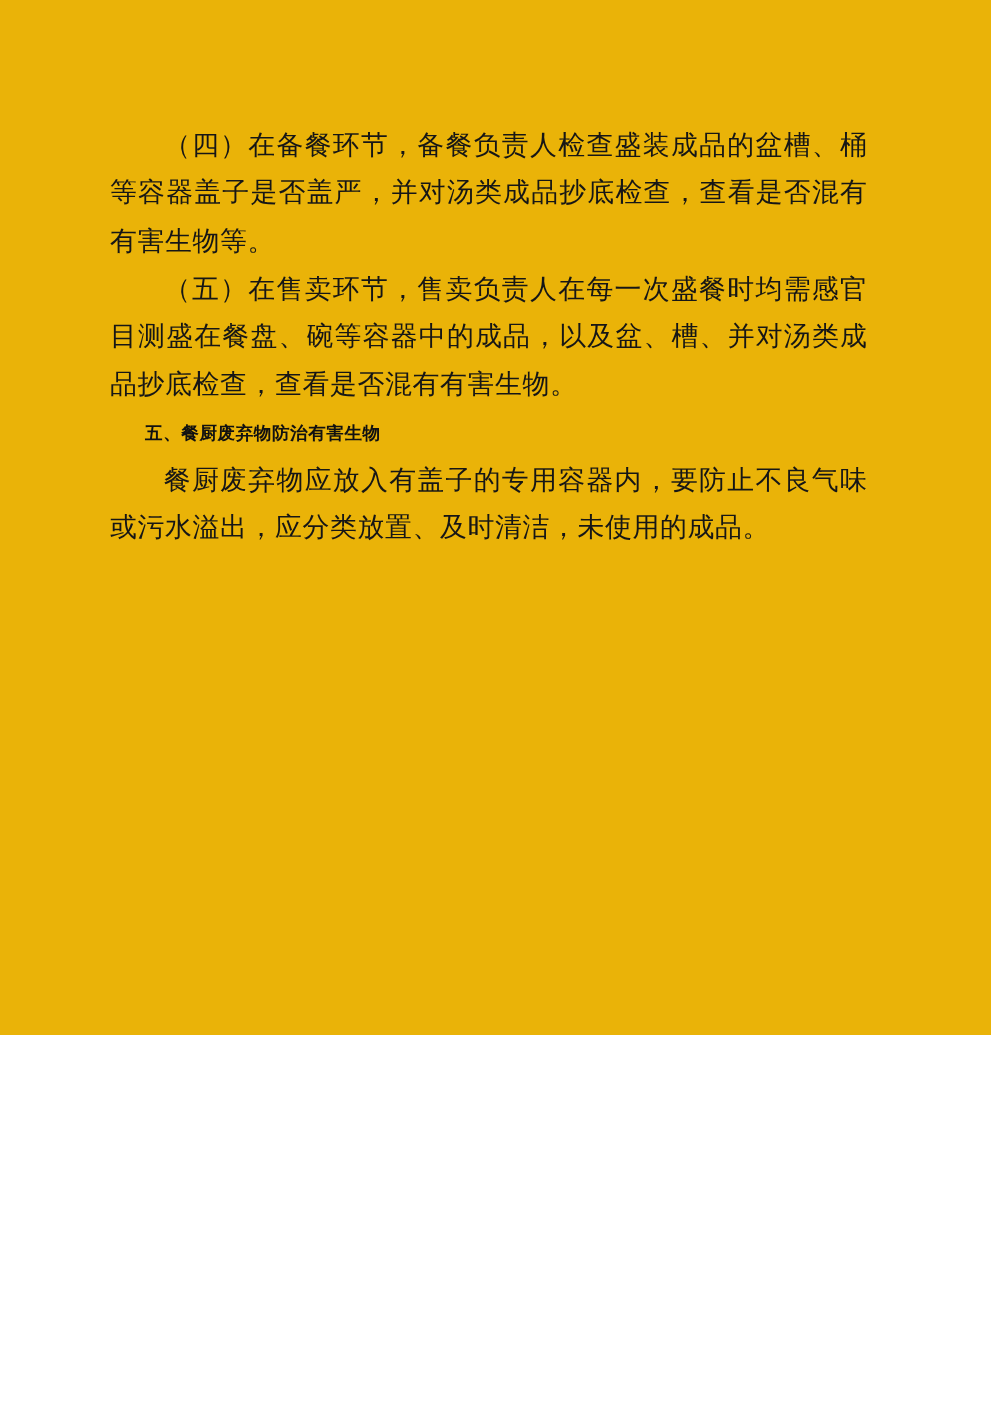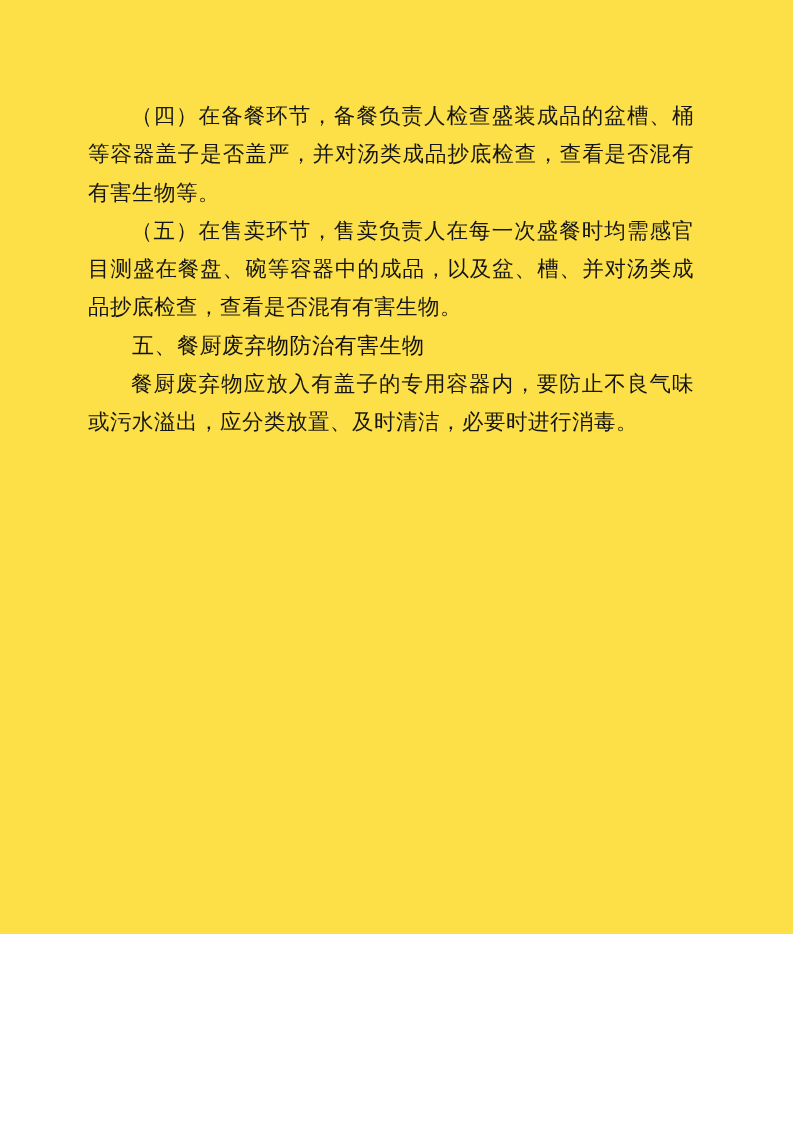--- a/index.html
+++ b/index.html
@@ -3,22 +3,22 @@
 <meta charset="utf-8">
 <style>
   html, body {
     margin: 0;
     padding: 0;
     background: #ffffff;
   }
   .page {
     position: relative;
     width: 793px;
-    height: 934px;
-    background: #fde047;
+    height: 828px;
+    background: #eab308;
     overflow: hidden;
     font-family: "Liberation Serif", serif;
     color: #161616;
   }
   .content {
     position: absolute;
     left: 88px;
     top: 97px;
     width: 606px;
     font-size: 21.5px;
@@ -28,22 +28,22 @@
     letter-spacing: 0.5px;
   }
   .content p {
     margin: 0;
     text-indent: 2em;
   }
   .section-heading {
     margin: 0;
     text-indent: 2em;
     font-family: "Liberation Sans", sans-serif;
-    font-weight: normal;
-    font-size: 22px;
+    font-weight: bold;
+    font-size: 14px;
     line-height: 38.3px;
     color: #111111;
   }
   .page-footer {
     position: absolute;
     left: 110px;
     top: 1036px;
     font-size: 12px;
     line-height: 24px;
     font-family: "Liberation Serif", serif;
@@ -52,16 +52,16 @@
   }
 </style>
 </head>
 <body>
 
 <div class="page">
   <div class="content">
     <p>（四）在备餐环节，备餐负责人检查盛装成品的盆槽、桶等容器盖子是否盖严，并对汤类成品抄底检查，查看是否混有有害生物等。</p>
     <p>（五）在售卖环节，售卖负责人在每一次盛餐时均需感官目测盛在餐盘、碗等容器中的成品，以及盆、槽、并对汤类成品抄底检查，查看是否混有有害生物。</p>
     <h2 class="section-heading">五、餐厨废弃物防治有害生物</h2>
-    <p>餐厨废弃物应放入有盖子的专用容器内，要防止不良气味或污水溢出，应分类放置、及时清洁，必要时进行消毒。</p>
+    <p>餐厨废弃物应放入有盖子的专用容器内，要防止不良气味或污水溢出，应分类放置、及时清洁，未使用的成品。</p>
   </div>
   <div class="page-footer">— 42 —</div>
 </div>
 
 </body></html>

